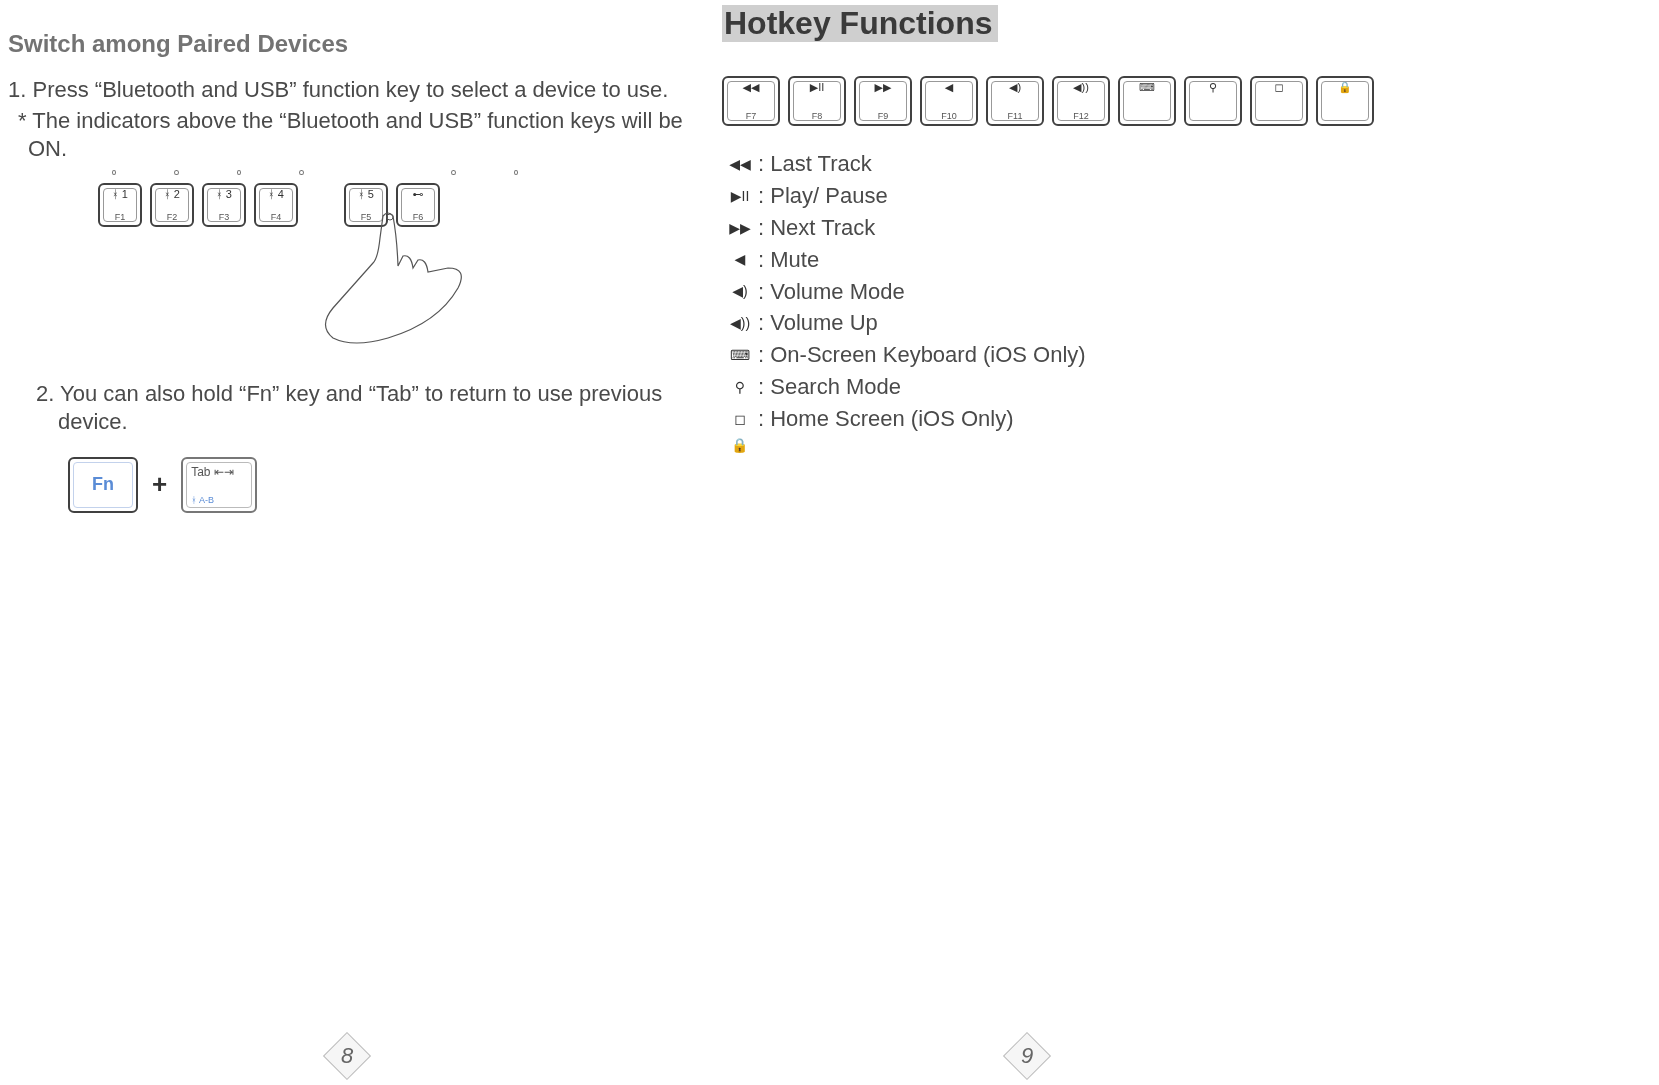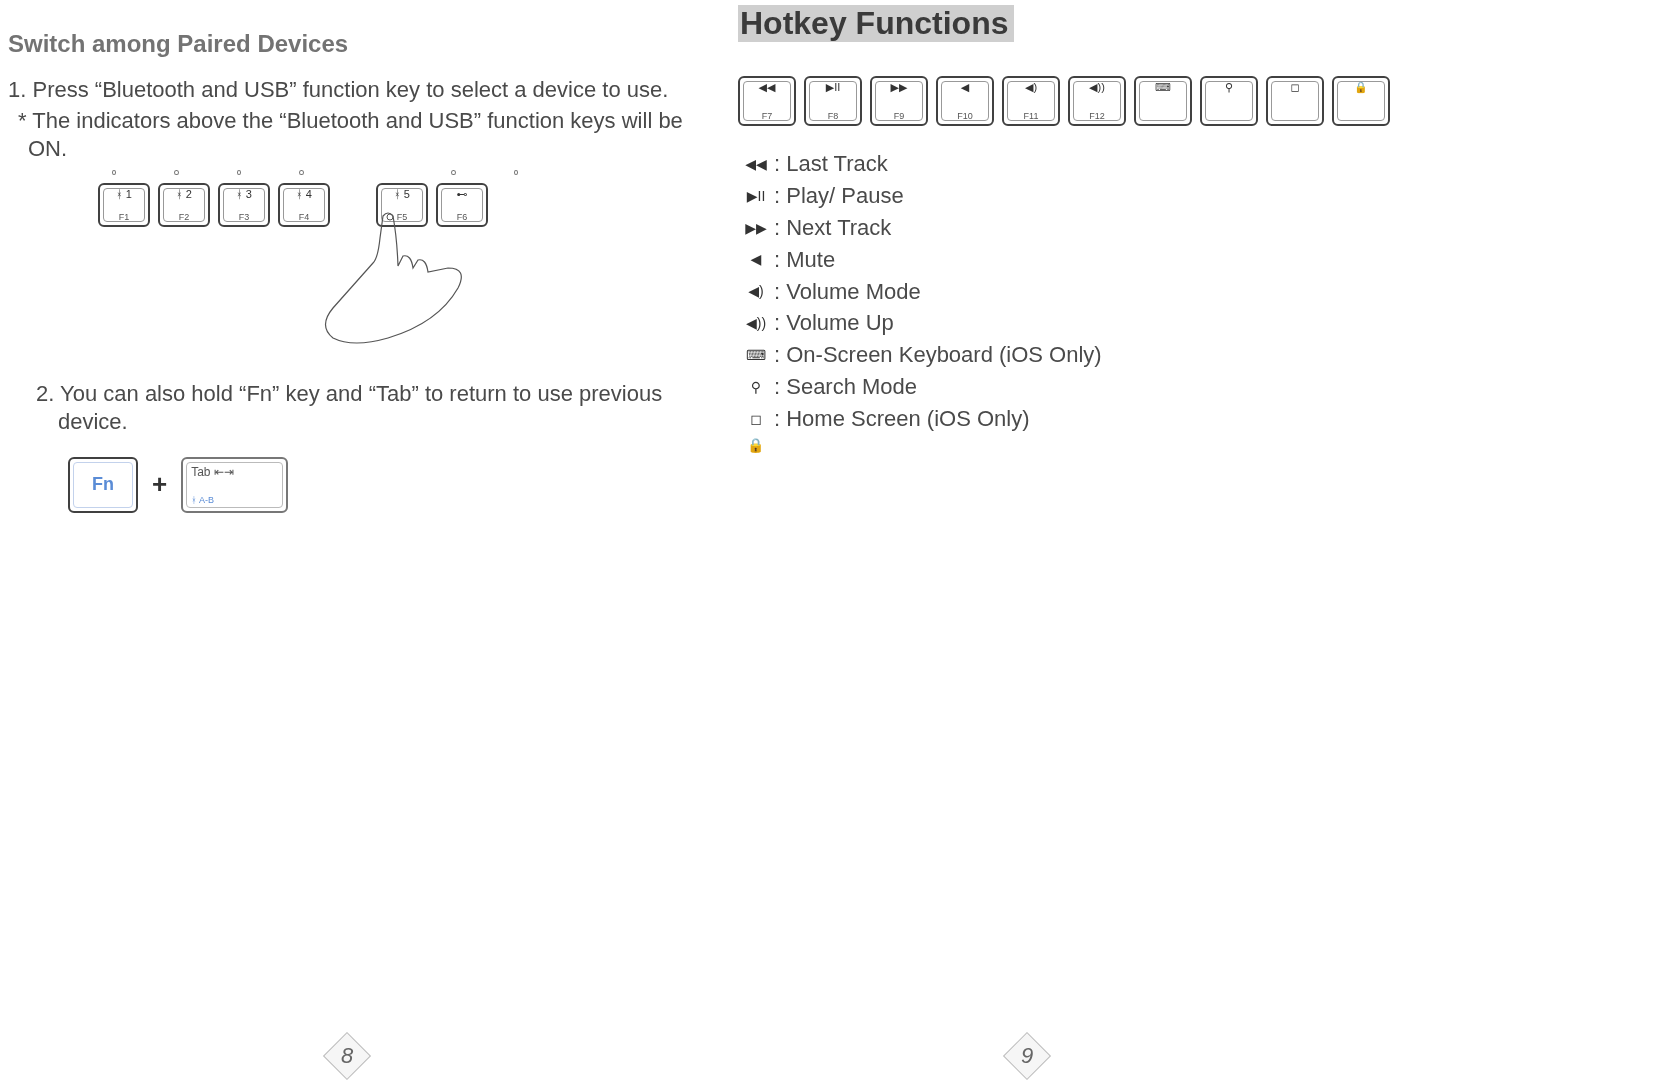--- a/index.html
+++ b/index.html
@@ -11,21 +11,21 @@
     color: #4a4a4a;
     position: relative;
   }
   .page-left, .page-right {
     position: absolute;
     top: 0;
     width: 700px;
     height: 1085px;
   }
   .page-left { left: 0; padding: 30px 0 0 8px; }
-  .page-right { left: 728px; padding: 5px 0 8px 10px; }
+  .page-right { left: 712px; padding: 5px 0 8px 10px; }
 
   .section-title {
     font-size: 24px;
     font-weight: bold;
     color: #737373;
     margin-bottom: 18px;
   }
   .hot-title {
     font-size: 32px;
     font-weight: bold;
@@ -44,21 +44,21 @@
   .indent2 { padding-left: 20px; text-indent: -10px; }
 
   
   .keyrow {
     display: flex;
     gap: 8px;
     align-items: center;
     margin: 8px 0 0 0;
   }
   .keycap {
-    width: 52px; height: 44px;
+    width: 44px; height: 44px;
     border: 2px solid #414141;
     border-radius: 6px;
     position: relative;
     background: #fff;
     display: flex;
     flex-direction: column;
     align-items: center;
     justify-content: space-between;
     padding: 4px 0 3px 0;
   }
@@ -91,21 +91,21 @@
   .fn-key {
     width: 70px; height: 56px;
     border: 2px solid #404040;
     border-radius: 6px;
     position: relative;
     display:flex; align-items:center; justify-content:center;
     color:#5a8cd6; font-size:18px; font-weight:bold;
   }
   .fn-key::before{ content:""; position:absolute; inset:3px; border:1px solid #c3d2ec; border-radius:4px;}
   .tab-key {
-    width: 107px; height: 56px;
+    width: 76px; height: 56px;
     border: 2px solid #777; border-radius:6px;
     position:relative;
     padding:6px 8px;
     display:flex; flex-direction:column; justify-content:space-between;
     font-size:12px; color:#555;
   }
   .tab-key::before{ content:""; position:absolute; inset:3px; border:1px solid #bbb; border-radius:4px;}
   .tab-key .sub{ font-size:9px; color:#5a8cd6; z-index:1;}
 
   .fn-row { display:flex; align-items:center; margin: 20px 0 0 60px;}

